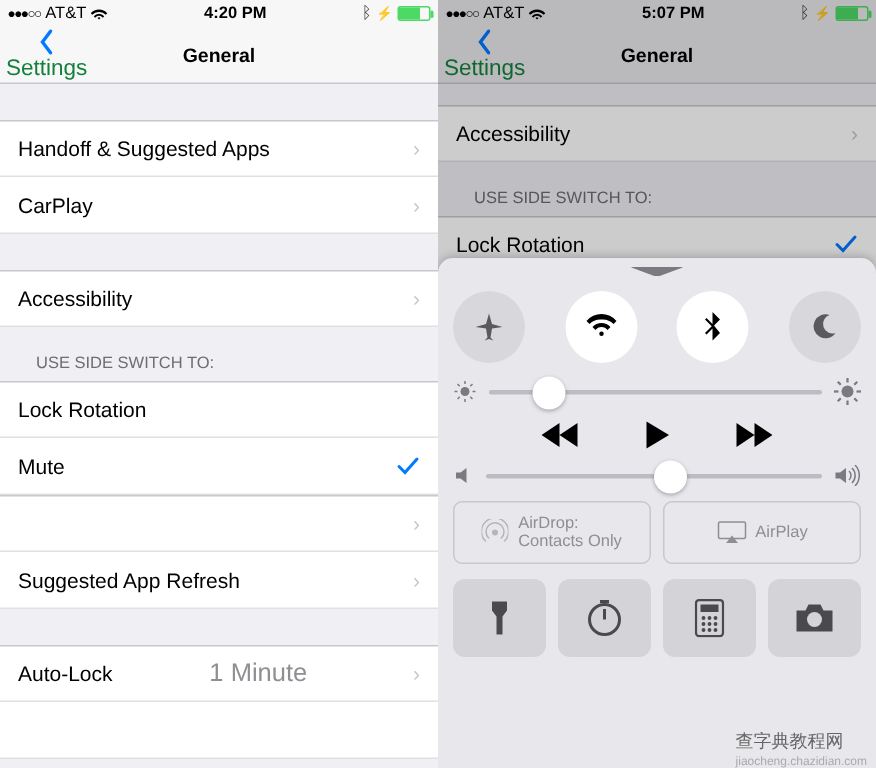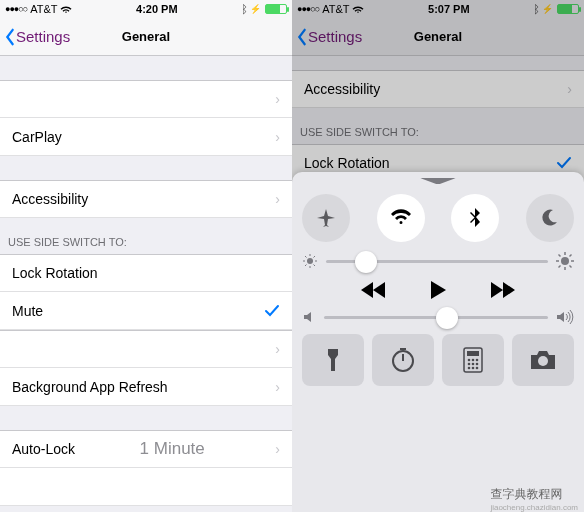--- a/index.html
+++ b/index.html
@@ -11,31 +11,31 @@
 
 .status { height:18px; display:flex; align-items:center; justify-content:space-between; padding:0 5px; font-size:11px; background:#f7f7f8; }
 .status .l, .status .r { display:flex; align-items:center; gap:3px; }
 .dots { font-size:9px; letter-spacing:-1px; }
 .battery { width:22px; height:10px; border:1px solid #4cd964; border-radius:2px; position:relative; background:linear-gradient(90deg,#4cd964 70%,transparent 70%); }
 .battery:after { content:""; position:absolute; right:-3px; top:2px; width:2px; height:5px; background:#4cd964; border-radius:1px; }
 .bt { color:#444; }
 
 
 .nav { height:38px; background:#f7f7f8; border-bottom:1px solid #c8c8cc; display:flex; align-items:center; position:relative; }
-.back { color:#701a75; font-size:15px; display:flex; align-items:center; padding-left:4px; }
+.back { color:#15803d; font-size:15px; display:flex; align-items:center; padding-left:4px;flex-direction:column; }
 .back svg { width:12px; height:18px; }
 .title { position:absolute; left:0; right:0; text-align:center; font-weight:600; font-size:13px; pointer-events:none; }
 
 
 .row { background:#fff; height:38px; display:flex; align-items:center; padding:0 12px; font-size:14px; position:relative; border-bottom:1px solid #e0e0e2; }
 .row.firstin { border-top:1px solid #c8c8cc; }
 .row .chevron { color:#c7c7cc; margin-left:auto; }
 .row .val { color:#8e8e93; margin-left:auto; margin-right:6px; font-size:17px; }
 .row .check { margin-left:auto; }
-.grouphead { font-size:11px; color:#6d6d72; padding:18px 8px 6px; text-transform:none; }
+.grouphead { font-size:11px; color:#6d6d72; padding:18px 24px 6px; text-transform:none; }
 .gap { height:24px; }
 
 
 .right .dim { position:absolute; inset:0; background:rgba(0,0,0,.2); pointer-events:none; }
 .right .status, .right .nav { background:#e9e9ed; }
 
 
 .cc { position:absolute; left:0; right:0; bottom:0; height:340px; background:#e8e8ec; border-top-left-radius:10px; border-top-right-radius:10px; padding:6px 10px 10px; display:flex; flex-direction:column; gap:10px; box-shadow:0 -1px 6px rgba(0,0,0,.2); }
 .grabber { align-self:center; width:36px; height:6px; border-radius:3px 3px 6px 6px; background:#7a7a80; clip-path:polygon(0 0,100% 0,55% 100%,45% 100%); }
 .toggles { display:flex; justify-content:space-between; }
@@ -82,20 +82,21 @@
       <svg viewBox="0 0 12 20">
           <path d="M9 2 L3 10 L9 18" stroke="#007aff" stroke-width="2.5" fill="none" stroke-linecap="round"></path>
         </svg>
       <span>Settings</span>
     </div>
     <div class="title">General</div>
   </div>
 
   <div class="gap"></div>
   <div class="row firstin">
+      <span>Handoff &amp; Suggested Apps</span>
       <span class="chevron">›</span>
     </div>
   <div class="row">
       <span>CarPlay</span>
       <span class="chevron">›</span>
     </div>
   <div class="gap"></div>
   <div class="row firstin">
       <span>Accessibility</span>
       <span class="chevron">›</span>
@@ -109,21 +110,21 @@
       <span class="check">
         <svg width="16" height="14">
           <path d="M2 7 L6 11 L14 2" stroke="#007aff" stroke-width="2" fill="none" stroke-linecap="round"></path>
         </svg>
       </span>
     </div>
   <div class="row firstin">
       <span class="chevron">›</span>
     </div>
   <div class="row">
-      <span>Background App Refresh</span>
+      <span>Suggested App Refresh</span>
       <span class="chevron">›</span>
     </div>
   <div class="gap"></div>
   <div class="row firstin">
       <span>Auto-Lock</span>
       <span class="val">1 Minute</span>
       <span class="chevron">›</span>
     </div>
   <div class="row"></div>
 </div>
@@ -243,20 +244,40 @@
           <path d="M2 5 L5 5 L9 2 L9 12 L5 9 L2 9 Z" fill="#7a7a80"></path>
         </svg>
       <div class="track">
           <div class="thumb" id="vthumb" style="left: calc(55% - 11px);"></div>
         </div>
       <svg width="18" height="14">
           <path d="M1 5 L4 5 L8 2 L8 12 L4 9 L1 9 Z" fill="#7a7a80"></path>
           <path d="M10 4 A4 4 0 0 1 10 10 M12 2 A7 7 0 0 1 12 12 M14 0 A10 10 0 0 1 14 14" stroke="#7a7a80" fill="none"></path>
         </svg>
     </div>
+    <div class="tworow">
+      <div class="box">
+        <svg width="18" height="18" class="ic">
+            <circle cx="9" cy="9" r="2" fill="#b5b5ba"></circle>
+            <path d="M5 13 A6 6 0 1 1 13 13" stroke="#b5b5ba" fill="none"></path>
+            <path d="M3 15 A9 9 0 1 1 15 15" stroke="#b5b5ba" fill="none"></path>
+          </svg>
+        <div style="text-align:left;line-height:1.1">
+          <div>AirDrop:</div>
+          <div>Contacts Only</div>
+        </div>
+      </div>
+      <div class="box">
+        <svg width="20" height="16" class="ic">
+            <rect x="1" y="1" width="18" height="11" rx="1" stroke="#8e8e93" fill="none"></rect>
+            <path d="M6 15 L10 10 L14 15 Z" fill="#8e8e93"></path>
+          </svg>
+        <span>AirPlay</span>
+      </div>
+    </div>
     <div class="four">
       <div class="sq">
           <svg width="18" height="26">
             <path d="M4 2 L14 2 L14 8 L11 12 L11 24 L7 24 L7 12 L4 8 Z" fill="#4a4a4e"></path>
           </svg>
         </div>
       <div class="sq">
           <svg width="26" height="26">
             <circle cx="13" cy="14" r="10" stroke="#4a4a4e" stroke-width="2" fill="none"></circle>
             <line x1="13" y1="14" x2="13" y2="7" stroke="#4a4a4e" stroke-width="2"></line>

